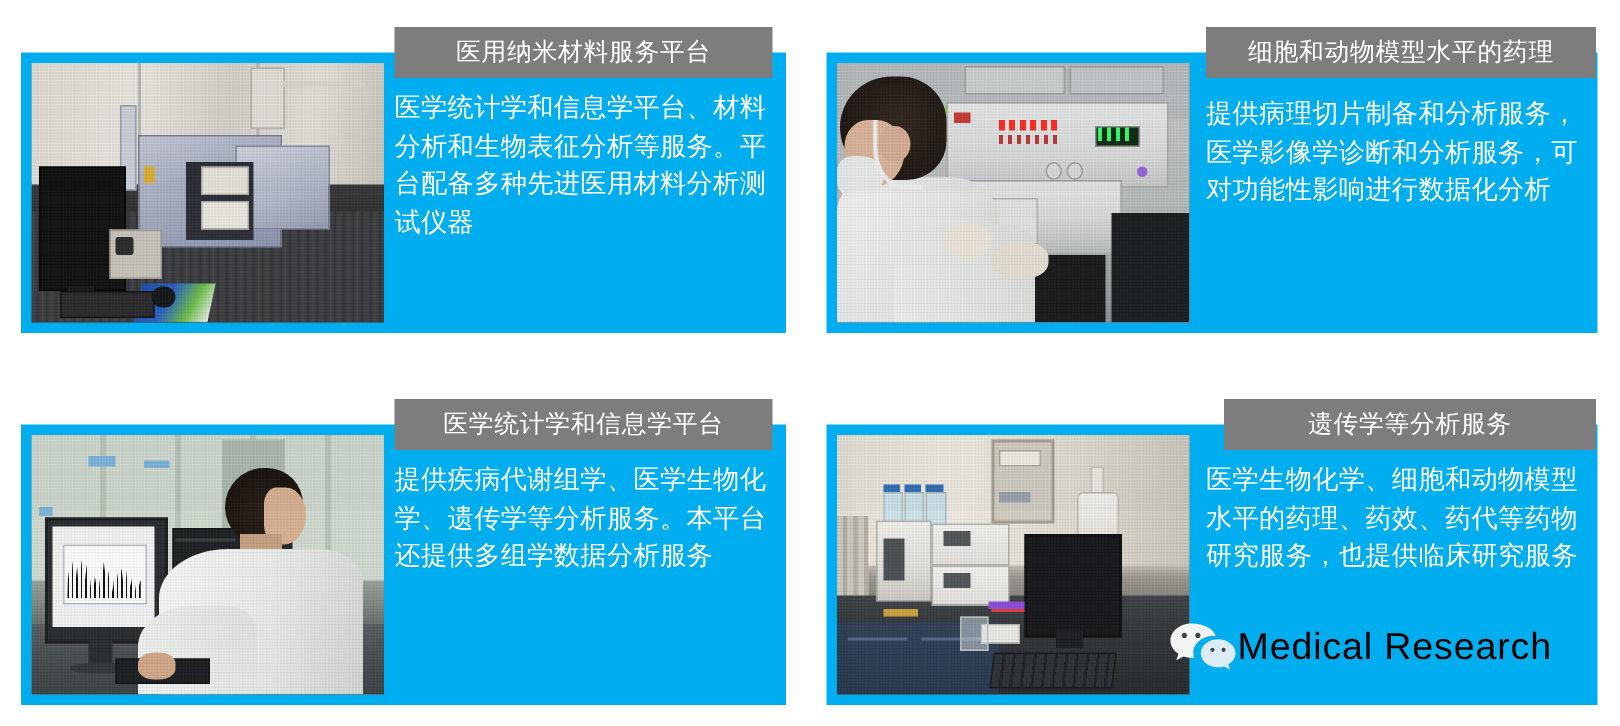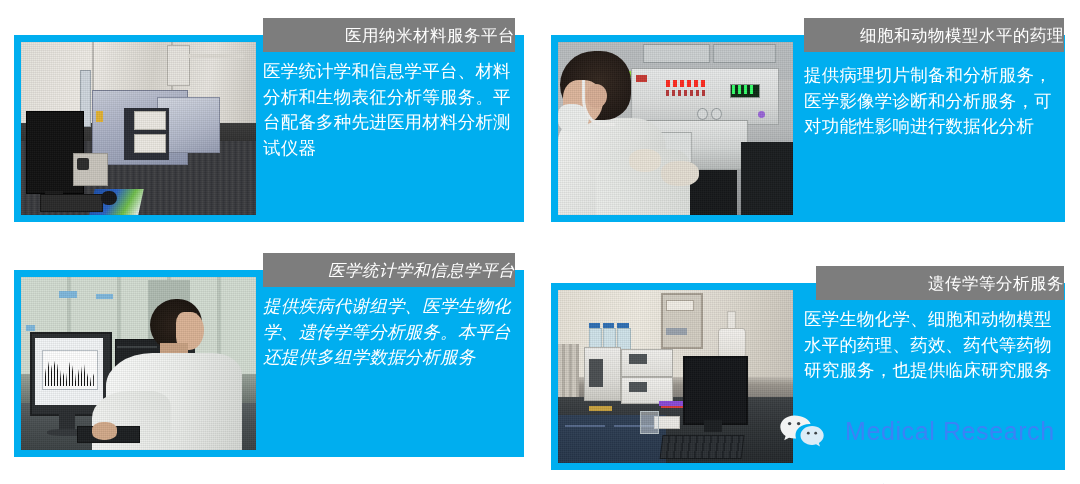--- a/index.html
+++ b/index.html
@@ -48,21 +48,21 @@
     overflow: hidden;
   }
 
   .card-title {
     position: absolute;
     background: #7d7d7d;
     color: #ffffff;
     font-size: 16.5px;
     line-height: 34px;
     height: 34px;
-    text-align: right;
+    text-align: center;
     letter-spacing: 0.5px;
     white-space: nowrap;
     box-sizing: border-box;
     z-index: 5;
   }
 
   .card-body {
     position: absolute;
     color: #ffffff;
     font-size: 17.5px;
@@ -78,21 +78,21 @@
   #card-1 .card-photo { width: 235px; height: 173px; }
   #card-1 .card-title { left: 249px; top: 0px;  width: 252px; }
   #card-1 .card-body  { left: 249px; top: 41px; width: 258px; }
 
   #card-2 { left: 551px; top: 18px; width: 514px; height: 210px; }
   #card-2 .card-blue  { width: 514px; height: 187px; }
   #card-2 .card-photo { width: 235px; height: 173px; }
   #card-2 .card-title { left: 253px; top: 0px;  width: 260px; }
   #card-2 .card-body  { left: 253px; top: 45px; width: 262px; }
 
-  #card-3 { left: 14px;  top: 253px; width: 461px; height: 210px; font-style: italic; }
+  #card-3 { left: 14px;  top: 266px; width: 461px; height: 210px; }
   #card-3 .card-blue  { width: 510px; height: 187px; }
   #card-3 .card-photo { width: 235px; height: 173px; }
   #card-3 .card-title { left: 249px; top: 0px;  width: 252px; }
   #card-3 .card-body  { left: 249px; top: 41px; width: 258px; }
 
   #card-4 { left: 551px; top: 266px; width: 514px; height: 210px; }
   #card-4 .card-blue  { width: 514px; height: 187px; }
   #card-4 .card-photo { width: 235px; height: 173px; }
   #card-4 .card-title { left: 265px; top: 0px;  width: 248px; }
   #card-4 .card-body  { left: 253px; top: 41px; width: 262px; }
@@ -101,24 +101,24 @@
   .brand {
     position: absolute;
     left: 228px;
     top: 148px;
     display: flex;
     align-items: center;
     z-index: 6;
   }
   .brand-mark { width: 46px; height: 34px; flex: 0 0 auto; }
   .brand-text {
-    color: #3b82f6;
+    color: #000000;
     font-size: 25px;
     letter-spacing: 0.6px;
-    margin-left: 20px;
+    margin-left: 0;
     white-space: nowrap;
   }
 
   
   .bottom-strip {
     position: absolute;
     left: 840px;
     top: 477px;
     width: 240px;
     height: 7px;

